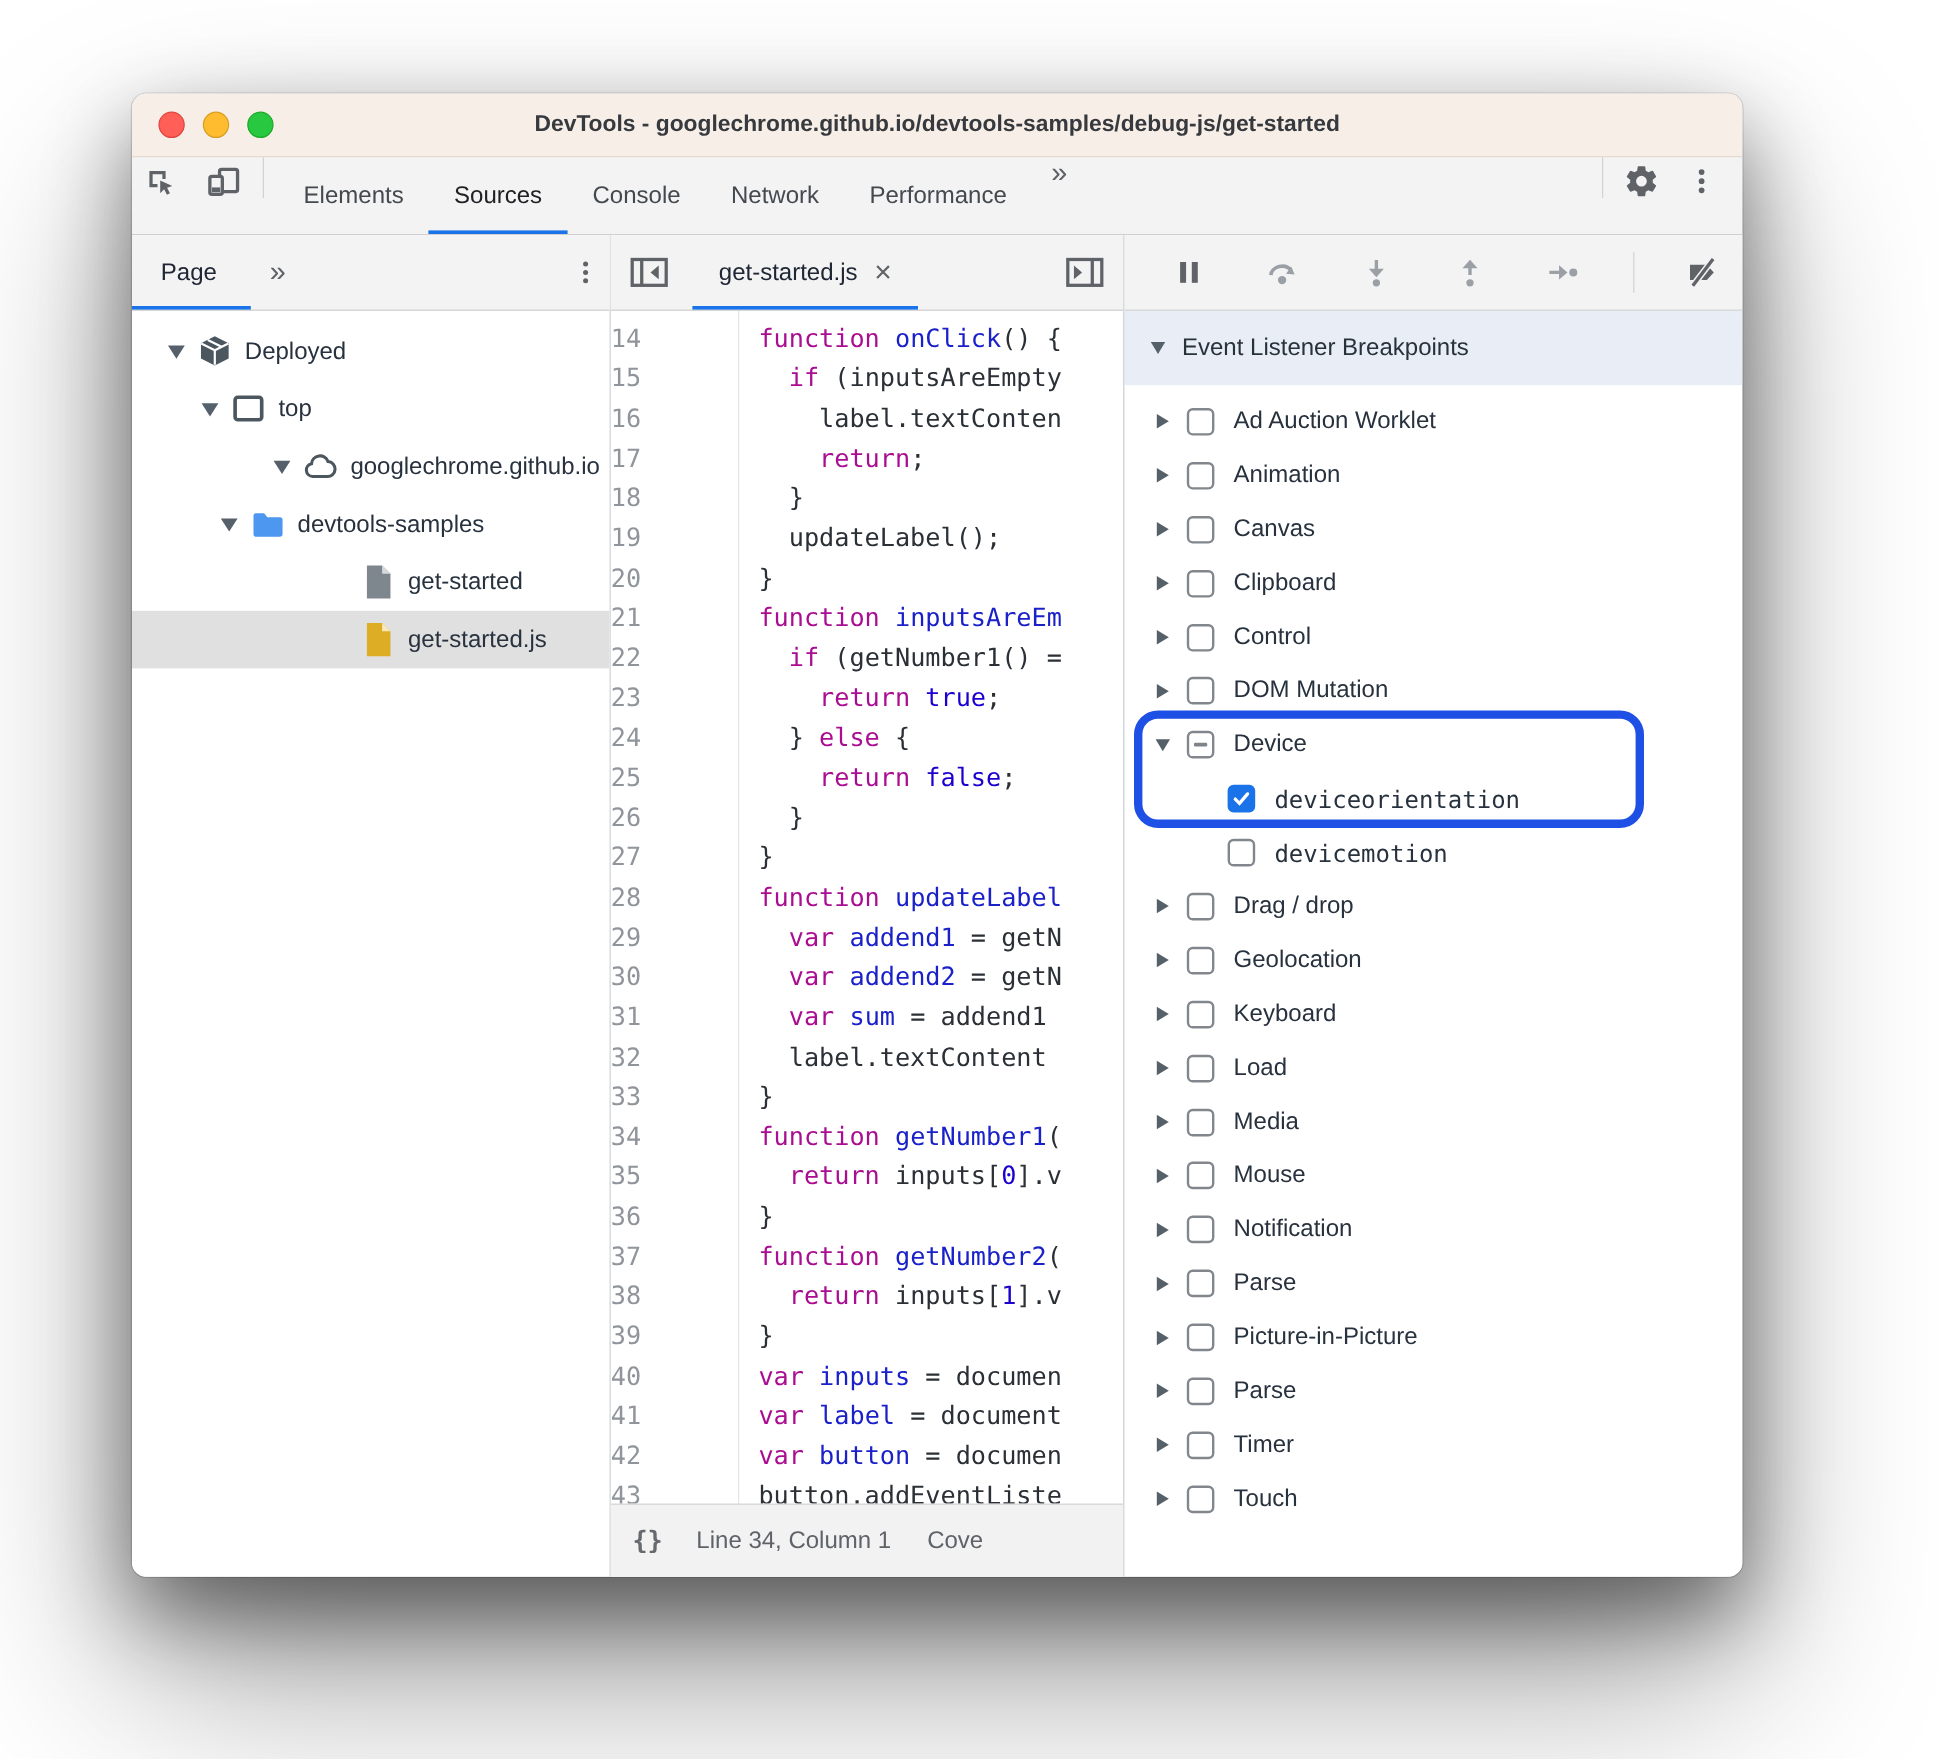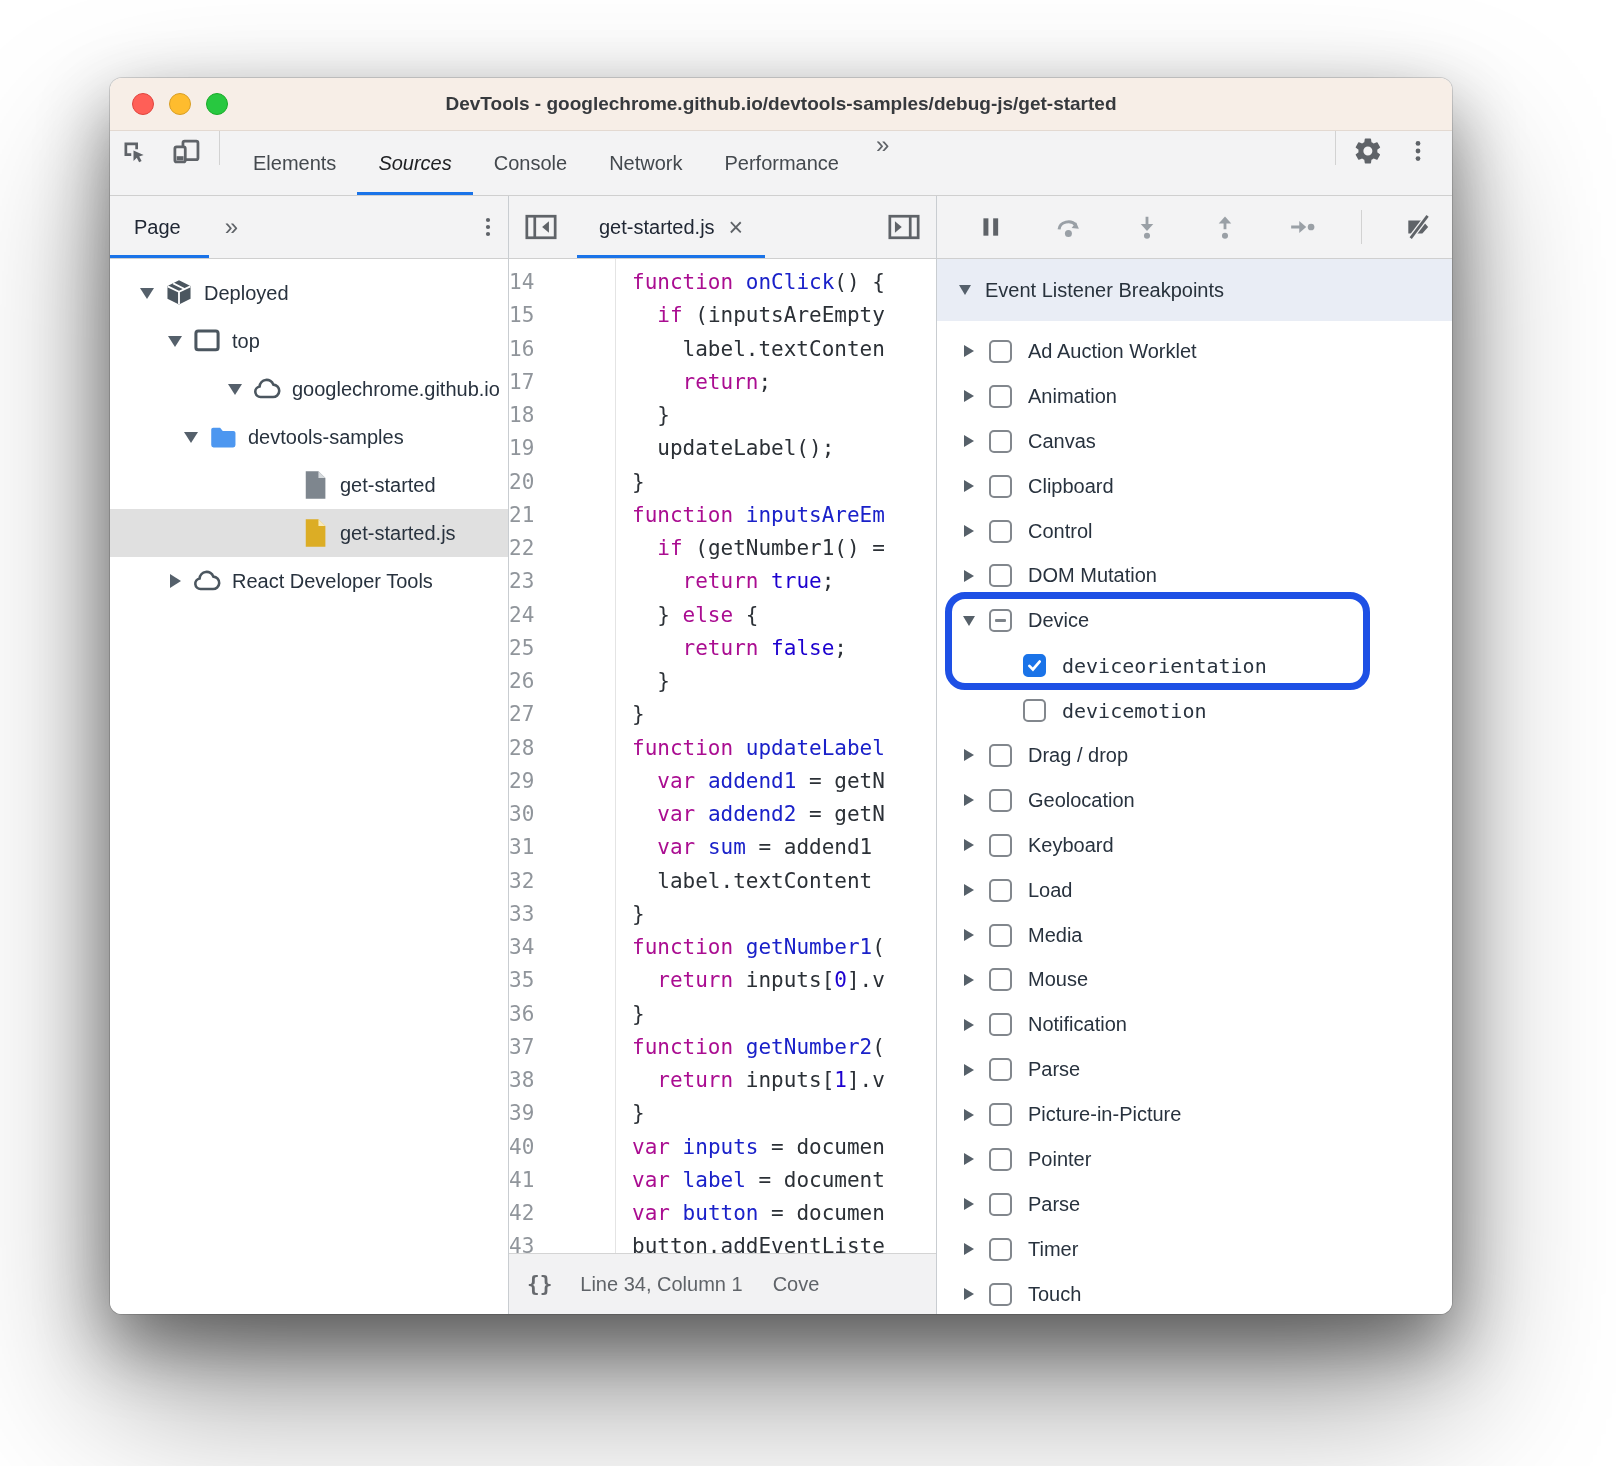--- a/index.html
+++ b/index.html
@@ -14,21 +14,21 @@
   .light.red{background:#FF5F57;border:1px solid #E0443E;box-sizing:border-box;}
   .light.yellow{background:#FEBC2E;border:1px solid #D89E24;box-sizing:border-box;}
   .light.green{background:#28C840;border:1px solid #1AAB29;box-sizing:border-box;}
   .wtitle{text-align:center;line-height:52px;font-size:19px;font-weight:700;color:#36393D;}
   
   .toolbar{height:64px;background:#F3F3F4;border-bottom:1px solid #CFCFCF;display:flex;align-items:flex-start;
     padding:0 14px 0 3px;flex:none;}
   .icon-btn{display:flex;align-items:center;justify-content:center;width:40px;height:40px;flex:none;}
   .vsep{width:1px;height:34px;background:#D2D2D2;margin:0 12px;flex:none;}
   .tab{position:relative;height:64px;display:flex;align-items:center;padding:0 21px;font-size:20px;color:#44494E;}
-  .tab.sel{color:#202124;font-style:italic;}
+  .tab.sel{color:#202124;}
   .tab.sel::after{content:"";position:absolute;left:0;right:0;bottom:0;height:3px;background:var(--accent);}
   .more-tabs{font-size:24px;color:#5F6368;padding:0 16px;}
   .spacer{flex:1;}
   
   .content{flex:1;display:flex;min-height:0;}
   .col-left{width:398px;flex:none;border-right:1px solid #C9CDD1;display:flex;flex-direction:column;background:#fff;}
   .col-editor{width:427px;flex:none;border-right:1px solid #C9CDD1;display:flex;flex-direction:column;position:relative;background:#fff;}
   .col-right{flex:1;display:flex;flex-direction:column;min-width:0;background:#fff;}
   .panel-head{height:62px;background:#F3F3F4;border-bottom:1px solid #CFCFCF;display:flex;align-items:center;flex:none;}
   
@@ -218,31 +218,20 @@
           <div class="trow sel" style="padding-left: 160px;">
             <span class="arrowbox"></span>
             <span class="ticon">
               <svg width="26" height="30" viewBox="0 0 22 26">
                 <path fill="#DCAD25" d="M3 1h11l6 6v18H3z"></path>
                 <path fill="#F7E9BC" d="M14 1l6 6h-6z"></path>
               </svg>
             </span>
             <span>get-started.js</span>
           </div>
-          <div class="trow" style="padding-left: 52px;">
-            <span class="arrowbox">
-              <span class="tri-r"></span>
-            </span>
-            <span class="ticon">
-              <svg width="32" height="26" viewBox="0 0 28 22">
-                <path d="M8 18.5a5 5 0 0 1-.9-9.9A6.6 6.6 0 0 1 19.9 6.9a4.8 4.8 0 0 1-.6 11.6z" fill="none" stroke="#4B565F" stroke-width="2.4"></path>
-              </svg>
-            </span>
-            <span>React Developer Tools</span>
-          </div>
         </div>
     </div>
 
     <div class="col-editor">
       <div class="etabbar">
         <div class="icon-btn" id="etab-left">
             <span style="display: flex; align-items: center;">
               <svg width="34" height="30" viewBox="0 0 30 26">
                 <rect x="2.5" y="3.5" width="25" height="19" fill="none" stroke="#5F6368" stroke-width="2.4"></rect>
                 <line x1="9.5" y1="3.5" x2="9.5" y2="22.5" stroke="#5F6368" stroke-width="2.4"></line>
@@ -496,27 +485,20 @@
               <span class="tri-r"></span>
             </span>
             <span class="cb"></span>
             <span>Picture-in-Picture</span>
           </div>
           <div class="bprow">
             <span class="arrowbox">
               <span class="tri-r"></span>
             </span>
             <span class="cb"></span>
-            <span>Pointer</span>
-          </div>
-          <div class="bprow">
-            <span class="arrowbox">
-              <span class="tri-r"></span>
-            </span>
-            <span class="cb"></span>
             <span>Parse</span>
           </div>
           <div class="bprow">
             <span class="arrowbox">
               <span class="tri-r"></span>
             </span>
             <span class="cb"></span>
             <span>Timer</span>
           </div>
           <div class="bprow">

